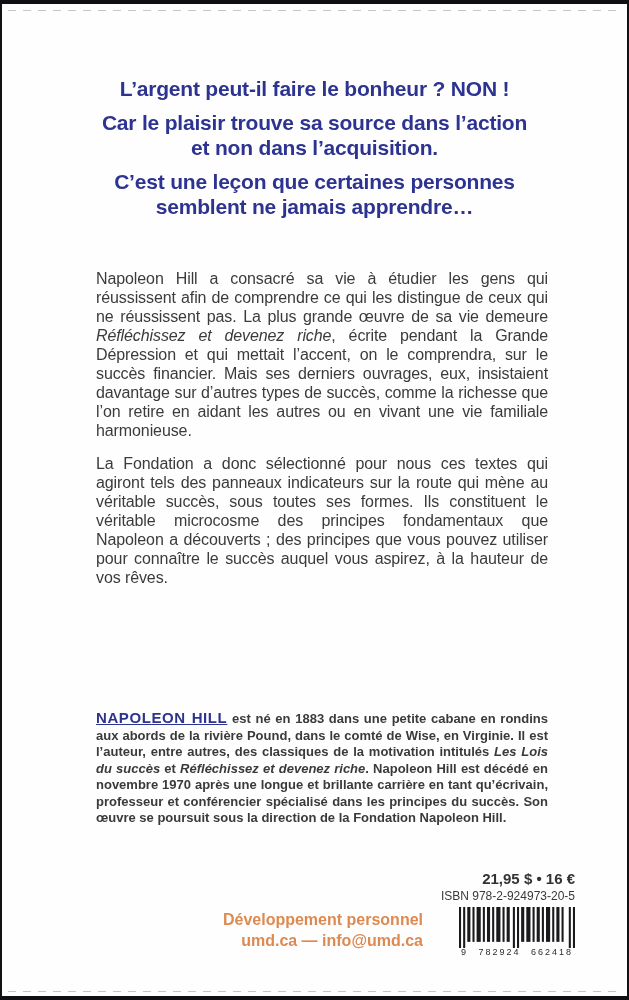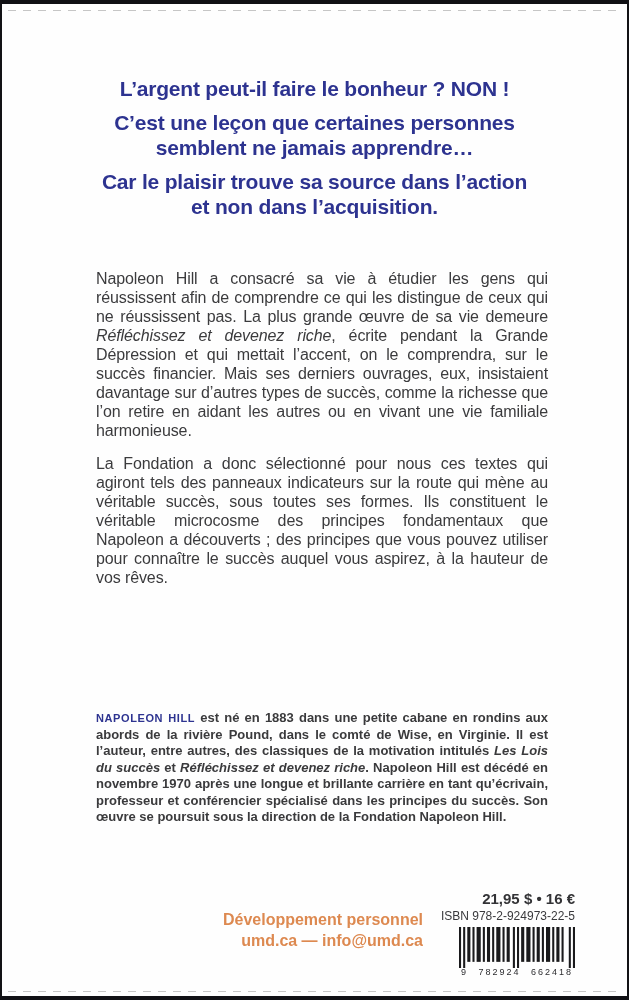--- a/index.html
+++ b/index.html
@@ -83,31 +83,31 @@
     left: 94px;
     width: 452px;
     font-size: 13px;
     line-height: 16.5px;
     font-weight: bold;
     text-align: justify;
     color: #3a3a3c;
   }
   .bio .run-author-name {
     color: var(--navy, #2d3390);
-    font-size: 11px;
+    font-size: 15px;
     letter-spacing: 0.6px;
+    text-decoration: underline;
   }
 
   
   .price-block {
     position: absolute;
     top: 870px;
     right: 52px;
     text-align: right;
-    margin-top: 20px;
   }
   .price {
     font-size: 15px;
     line-height: 18px;
     font-weight: bold;
     color: #333336;
   }
   .isbn {
     font-size: 12px;
     line-height: 14px;
@@ -146,34 +146,34 @@
 </head>
 <body>
 
 <div class="page">
 
   <div class="trim-bar top"></div>
   <div class="trim-dash top"></div>
 
   <header class="headline">
     <p>L’argent peut-il faire le bonheur ? NON !</p>
+    <p>Car le plaisir trouve sa source dans l’action<br>et non dans l’acquisition.</p>
     <p>C’est une leçon que certaines personnes<br>semblent ne jamais apprendre…</p>
-    <p>Car le plaisir trouve sa source dans l’action<br>et non dans l’acquisition.</p>
   </header>
 
   <main class="content">
     <p><span>Napoleon Hill a consacré sa vie à étudier les gens qui réussissent afin de comprendre ce qui les distingue de ceux qui ne réussissent pas. La plus grande œuvre de sa vie demeure </span><span class="run-italic">Réfléchissez et devenez riche</span><span>, écrite pendant la Grande Dépression et qui mettait l’accent, on le comprendra, sur le succès financier. Mais ses derniers ouvrages, eux, insistaient davantage sur d’autres types de succès, comme la richesse que l’on retire en aidant les autres ou en vivant une vie familiale harmonieuse.</span></p>
     <p><span>La Fondation a donc sélectionné pour nous ces textes qui agiront tels des panneaux indicateurs sur la route qui mène au véritable succès, sous toutes ses formes. Ils constituent le véritable microcosme des principes fondamentaux que Napoleon a découverts ; des principes que vous pouvez utiliser pour connaître le succès auquel vous aspirez, à la hauteur de vos rêves.</span></p>
   </main>
 
   <section class="bio"><span class="run-author-name">NAPOLEON HILL</span><span> est né en 1883 dans une petite cabane en rondins aux abords de la rivière Pound, dans le comté de Wise, en Virginie. Il est l’auteur, entre autres, des classiques de la motivation intitulés </span><span class="run-italic">Les Lois du succès</span><span> et </span><span class="run-italic">Réfléchissez et devenez riche</span><span>. Napoleon Hill est décédé en novembre 1970 après une longue et brillante carrière en tant qu’écrivain, professeur et conférencier spécialisé dans les principes du succès. Son œuvre se poursuit sous la direction de la Fondation Napoleon Hill.</span></section>
 
   <div class="price-block">
     <div class="price">21,95 $ • 16 €</div>
-    <div class="isbn">ISBN 978-2-924973-22-5</div>
+    <div class="isbn">ISBN 978-2-924973-20-5</div>
     <div class="barcode">
       <svg viewBox="0 0 112 40" preserveAspectRatio="none">
         <g fill="#1a1a1c">
           <rect x="0" y="0" width="2" height="40"></rect>
           <rect x="4" y="0" width="2" height="40"></rect>
           <rect x="8" y="0" width="3" height="34"></rect>
           <rect x="13" y="0" width="2" height="34"></rect>
           <rect x="17" y="0" width="4" height="34"></rect>
           <rect x="23" y="0" width="2" height="34"></rect>
           <rect x="27" y="0" width="3" height="34"></rect>

